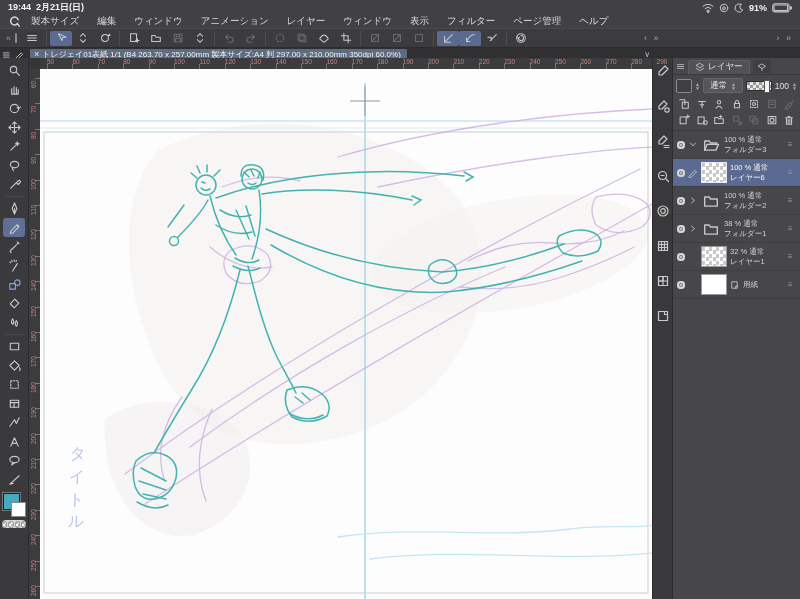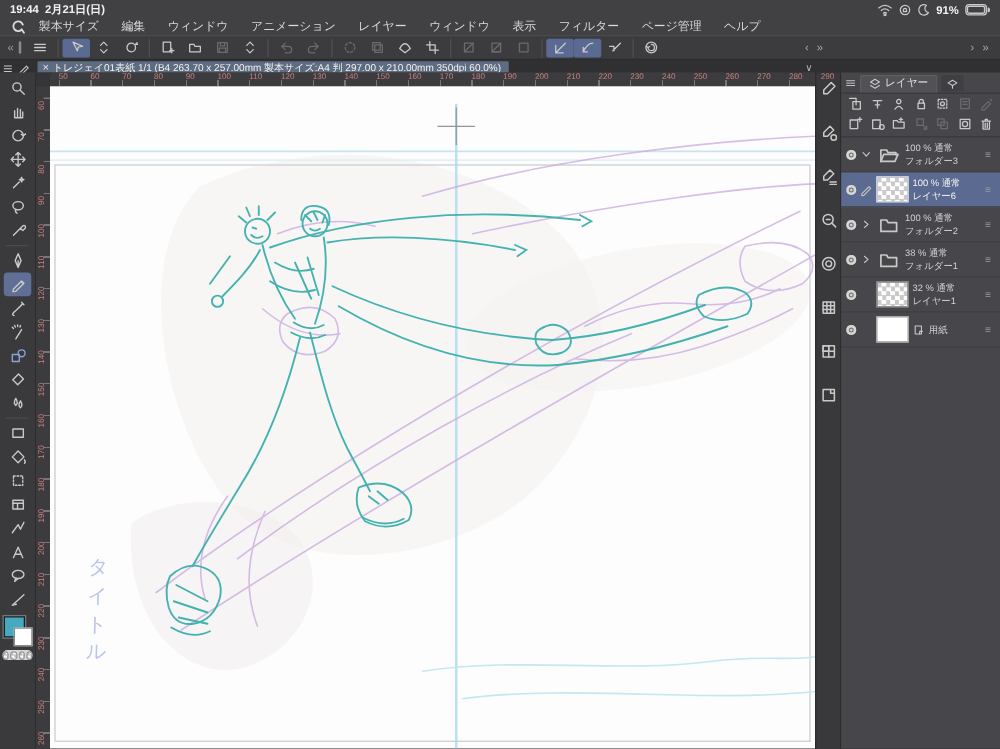--- a/index.html
+++ b/index.html
@@ -642,20 +642,42 @@
             </svg>
           <span>レイヤー</span>
         </span>
         <span class="lp-tab2">
           <svg class="icon" viewBox="0 0 14 14" style="width:10px;height:10px;">
               <path d="M7,3l5,3-5,3-5,-3z"></path>
               <path d="M7,9v3"></path>
             </svg>
         </span>
       </div>
+      <div id="lp-blend">
+        <span class="mini-box"></span>
+        <span class="stepper">
+            <span>▲</span>
+            <span>▼</span>
+          </span>
+        <span id="blendsel">
+          <span>通常</span>
+          <span class="stepper">
+              <span>▲</span>
+              <span>▼</span>
+            </span>
+        </span>
+        <span id="opslider">
+            <span id="ophandle"></span>
+          </span>
+        <span id="opval">100</span>
+        <span class="stepper">
+            <span>▲</span>
+            <span>▼</span>
+          </span>
+      </div>
       <div class="lp-iconrow" id="lp-row1">
           <span class="">
             <svg class="icon" style="width:12px;height:12px" viewBox="0 0 14 14">
               <rect x="5" y="5" width="7" height="7"></rect>
               <path d="M2,2h6v6"></path>
             </svg>
           </span>
           <span class="">
             <svg class="icon" style="width:12px;height:12px" viewBox="0 0 14 14">
               <path d="M3,4h8M7,4v7M5,8h4"></path>

